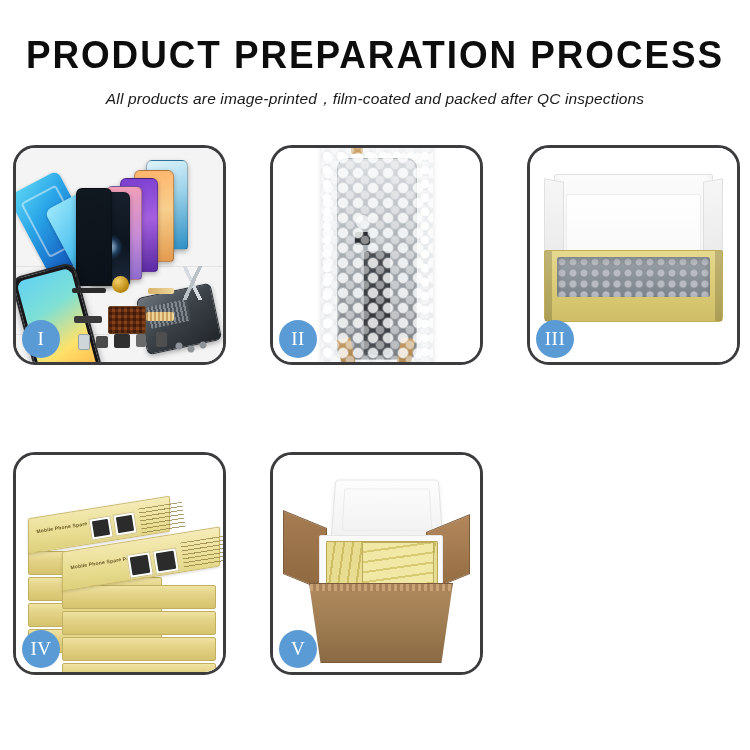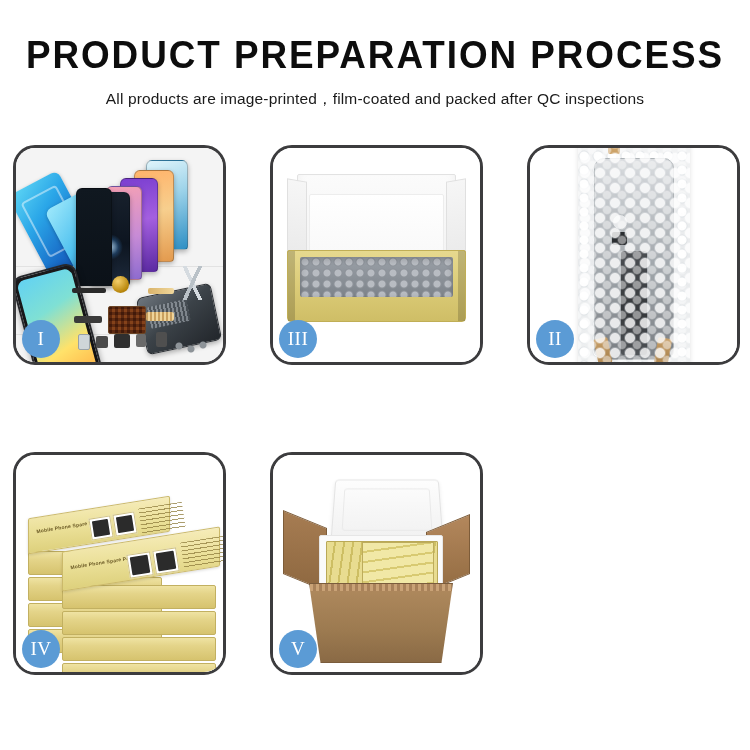--- a/index.html
+++ b/index.html
@@ -14,20 +14,21 @@
   .header{text-align:center;padding-top:36px;}
   .title{
     font-size:38px;font-weight:700;letter-spacing:2.0px;
     color:#0d0d0d;line-height:1;
     font-family:"Liberation Sans","DejaVu Sans",sans-serif;
     transform:scaleX(0.97);
   }
   .subtitle{
     margin-top:15px;font-size:15.5px;color:#1a1a1a;letter-spacing:0.15px;
     font-weight:400;
+    font-style:italic;
   }
 
   
   .grid{
     position:absolute;left:13px;top:145px;width:730px;
     display:grid;grid-template-columns:213px 213px 213px;
     grid-template-rows:220px 223px;
     column-gap:44px;row-gap:87px;
   }
   .panel{
@@ -373,54 +374,54 @@
         <div class="bit b5"></div>
         <div class="tweezer"></div>
         <div class="screws"></div>
       </div>
       <div class="badge">
         <span>I</span>
       </div>
     </div>
 
     <div class="panel">
+      <div class="panel-inner p2">
+        <div class="bagwrap">
+          <div class="bag"></div>
+          <div class="screenpart"></div>
+          <div class="cam-dot"></div>
+          <div class="cam-sq"></div>
+          <div class="tab-t"></div>
+          <div class="tab-l"></div>
+          <div class="tab-r"></div>
+          <div class="bubbles"></div>
+          <div class="bubbles2"></div>
+        </div>
+      </div>
+      <div class="badge">
+        <span>II</span>
+      </div>
+    </div>
+
+    <div class="panel">
       <div class="panel-inner p3">
         <div class="mailer">
           <div class="lid-back"></div>
           <div class="lid-flapL"></div>
           <div class="lid-flapR"></div>
           <div class="foam"></div>
           <div class="tray">
             <div class="bwrap"></div>
             <div class="edgeL"></div>
             <div class="edgeR"></div>
           </div>
         </div>
       </div>
       <div class="badge">
         <span>III</span>
-      </div>
-    </div>
-
-    <div class="panel">
-      <div class="panel-inner p2">
-        <div class="bagwrap">
-          <div class="bag"></div>
-          <div class="screenpart"></div>
-          <div class="cam-dot"></div>
-          <div class="cam-sq"></div>
-          <div class="tab-t"></div>
-          <div class="tab-l"></div>
-          <div class="tab-r"></div>
-          <div class="bubbles"></div>
-          <div class="bubbles2"></div>
-        </div>
-      </div>
-      <div class="badge">
-        <span>II</span>
       </div>
     </div>
 
     <div class="panel">
       <div class="panel-inner p4">
         <div class="stack">
 
           <div class="bx bxA" style="top:70px"></div>
           <div class="bx bxA" style="top:96px"></div>
           <div class="bx bxA" style="top:122px"></div>

